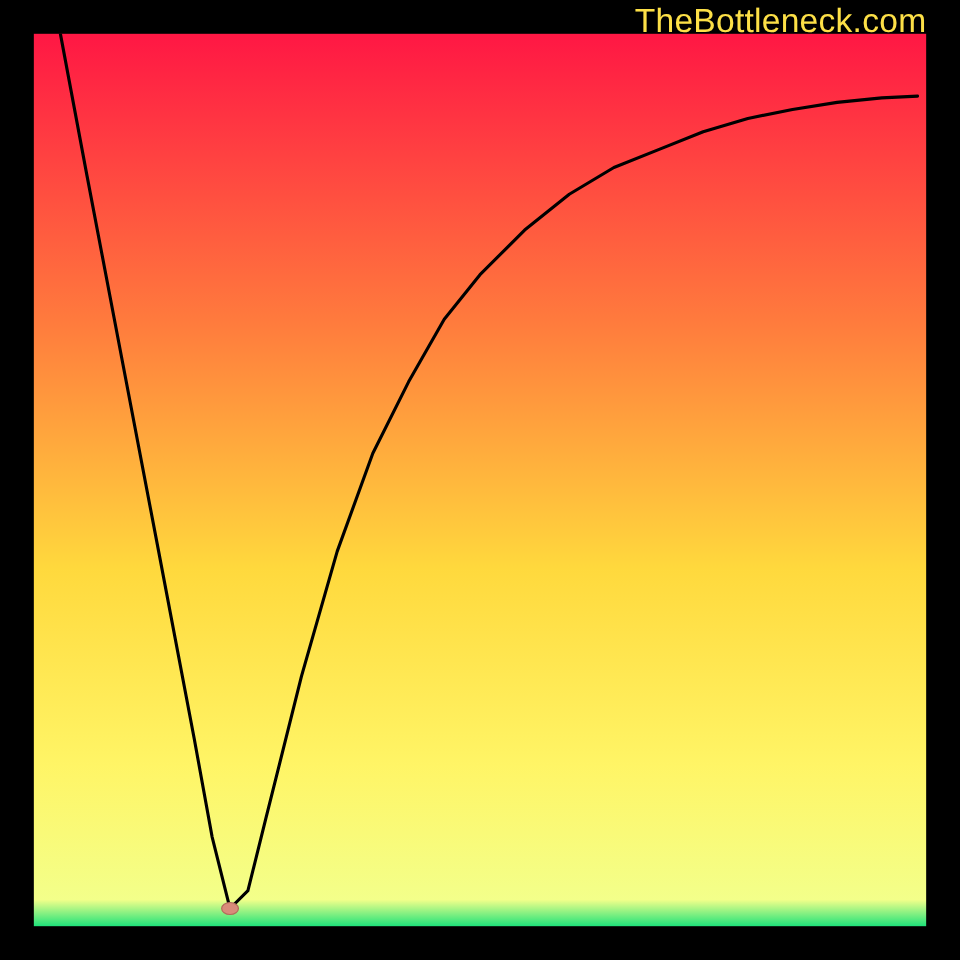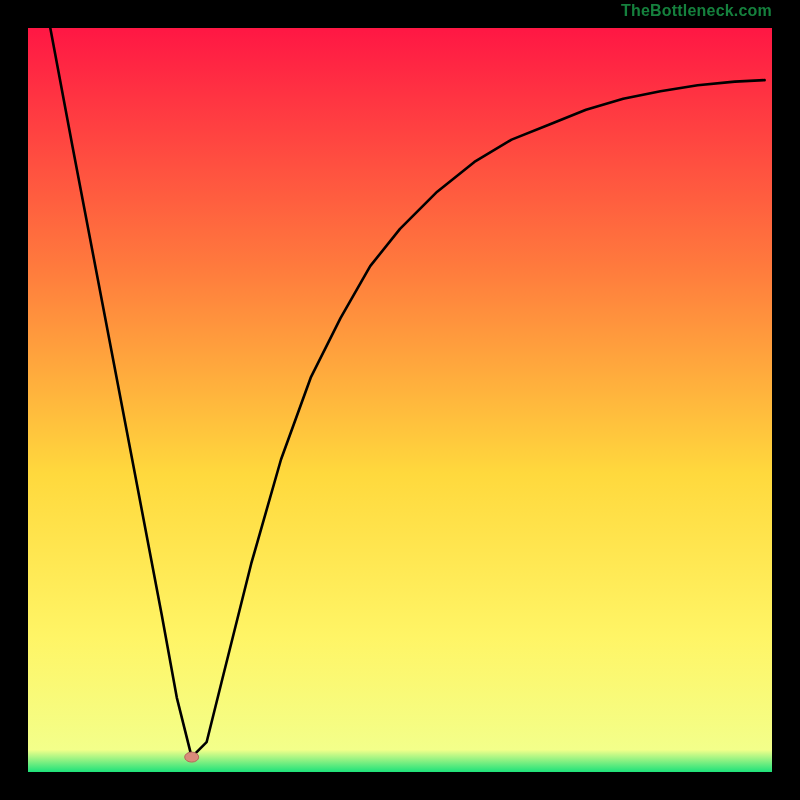--- a/index.html
+++ b/index.html
@@ -14,23 +14,23 @@
   .frame {
     position: relative;
     width: 800px;
     height: 800px;
     background: #000;
   }
   .watermark {
     position: absolute;
     top: 2px;
     right: 28px;
-    color: #15803d;
-    font-size: 16px;
-    font-weight: 700;
+    color: #fde047;
+    font-size: 28px;
+    font-weight: 400;
     letter-spacing: 0.2px;
     user-select: none;
   }
   .plot-outer {
     position: absolute;
     left: 28px;
     top: 28px;
     width: 744px;
     height: 744px;
     background: #000;

